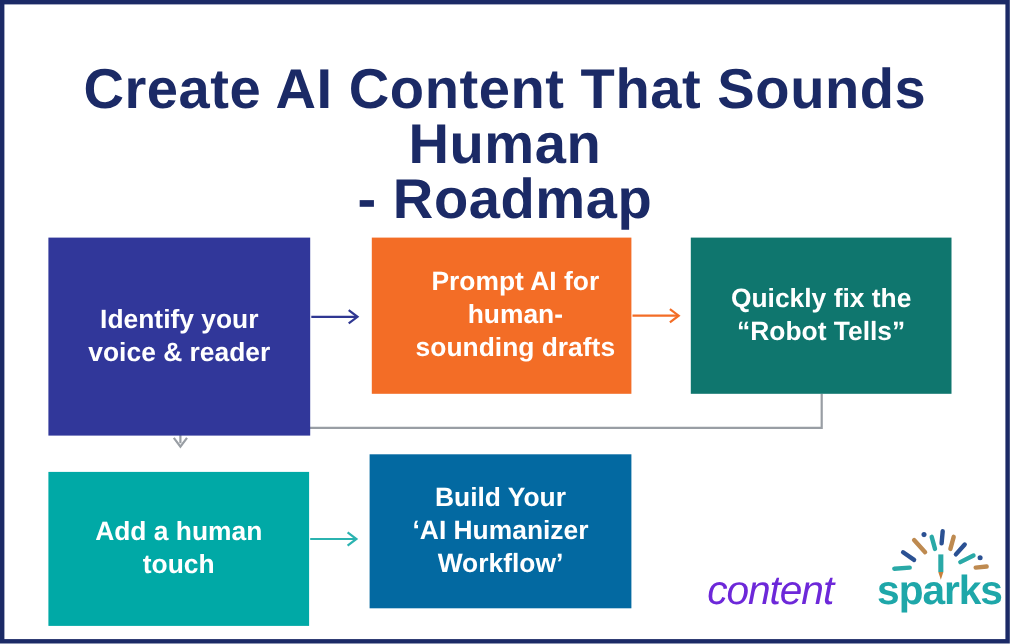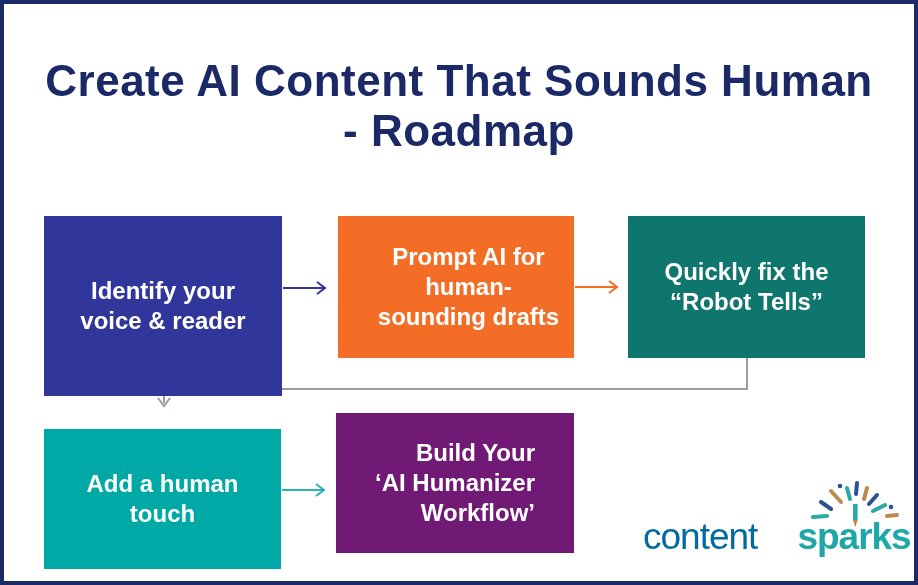--- a/index.html
+++ b/index.html
@@ -13,21 +13,21 @@
     height: 585px;
     border: 4px solid #1B2A66;
     background: #ffffff;
     overflow: hidden;
   }
   .title {
     position: absolute;
     left: 0; right: 0; top: 52px;
     text-align: center;
     font-weight: 700;
-    font-size: 44px;
+    font-size: 51px;
     line-height: 50px;
     letter-spacing: 0.5px;
     color: #1B2A66;
   }
   .arrows-layer {
     position: absolute;
     left: 0; top: 0;
     width: 910px; height: 577px;
     pointer-events: none;
   }
@@ -105,21 +105,21 @@
 
   <div class="step-box s1" style="background-color: rgb(49, 55, 154);">Identify your
 voice &amp; reader</div>
   <div class="step-box s2" style="background-color: rgb(243, 109, 38); padding-left: 25px;">Prompt AI for
 human-
 sounding drafts</div>
   <div class="step-box s3" style="background-color: #0f766e;">Quickly fix the
 “Robot Tells”</div>
   <div class="step-box s4" style="background-color: rgb(0, 169, 166);">Add a human
 touch</div>
-  <div class="step-box s5" style="background-color: #701a75; text-align: right;">Build Your
+  <div class="step-box s5" style="background-color: #0369a1;">Build Your
 ‘AI Humanizer
 Workflow’</div>
 
   <div class="logo">
     <svg class="spark-burst" viewBox="0 0 96 74">
       <g class="rays" style="stroke: rgb(42, 169, 167);">
         <line x1="10" y1="37" x2="24" y2="36"></line>
         <line x1="44" y1="8" x2="47" y2="19"></line>
         <line x1="82" y1="25" x2="70" y2="31"></line>
       </g>
@@ -136,17 +136,17 @@
       <g style="fill: rgb(43, 81, 147);">
         <circle cx="37" cy="6" r="2.3"></circle>
         <circle cx="88" cy="27" r="2.3"></circle>
       </g>
       <g>
         <rect x="50" y="24" width="4.6" height="16" style="fill: rgb(42, 169, 167);"></rect>
         <polygon points="50,40 54.6,40 52.3,47" style="fill: rgb(201, 128, 59);"></polygon>
       </g>
     </svg>
     <div class="logo-text">
-      <span class="logo-part1" style="color: #0369a1;">content</span><span class="logo-part2" style="color: rgb(30, 167, 169); margin-left: 40px;">sparks</span>
+      <span class="logo-part1" style="color: #6d28d9; font-style: italic;">content</span><span class="logo-part2" style="color: rgb(30, 167, 169); margin-left: 40px;">sparks</span>
     </div>
   </div>
 
 </div>
 
 </body></html>

